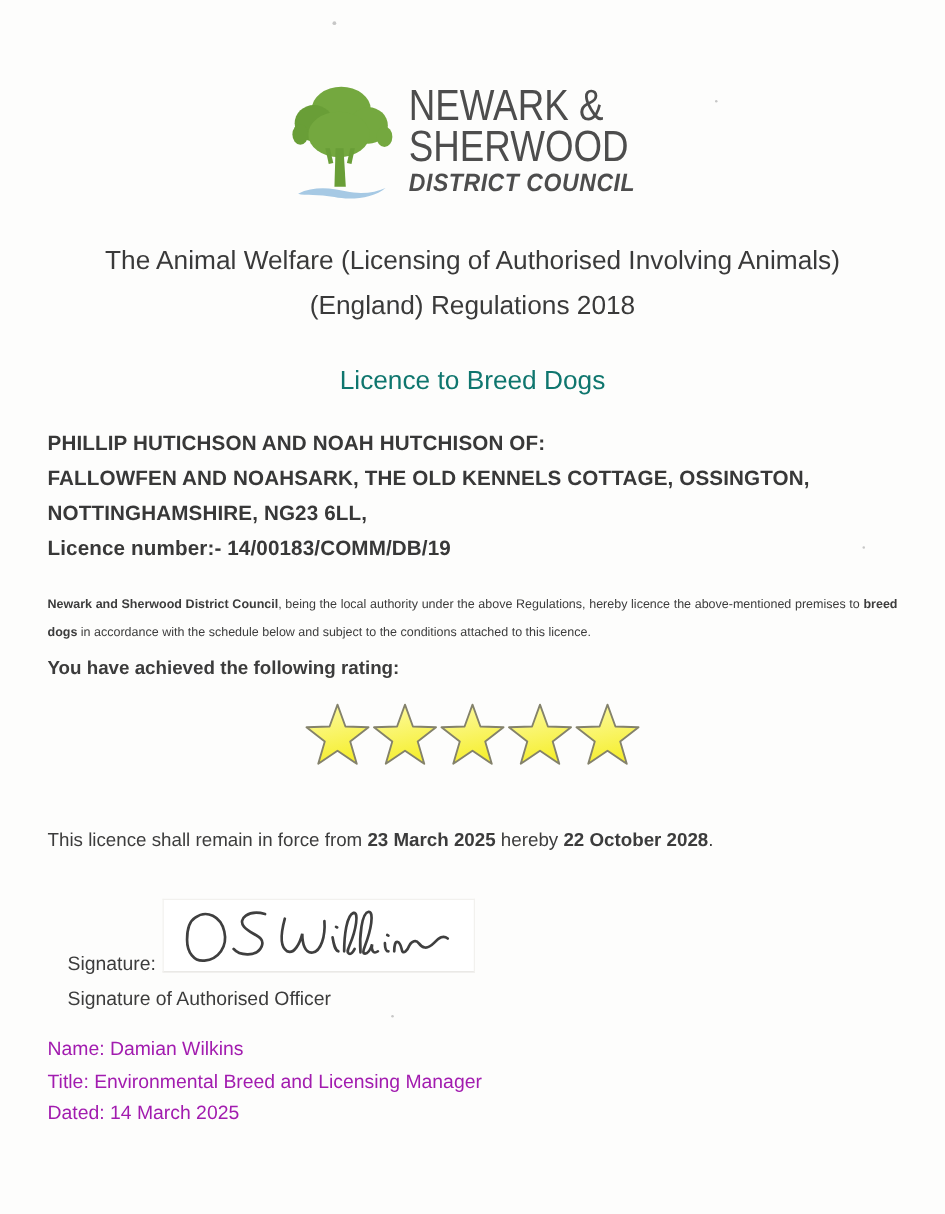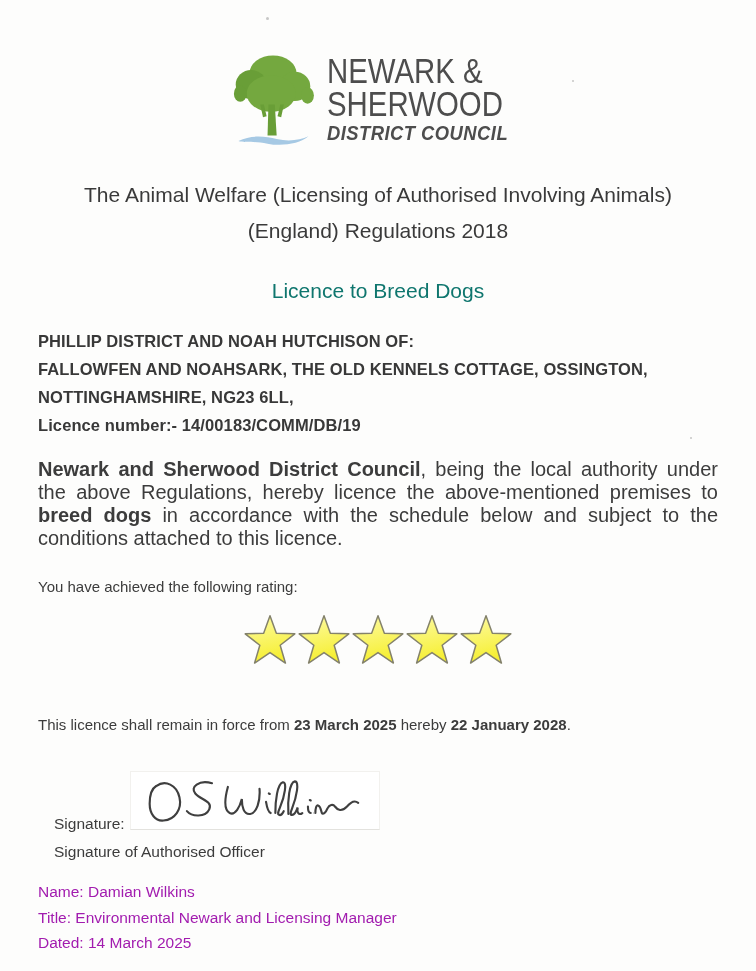--- a/index.html
+++ b/index.html
@@ -9,21 +9,21 @@
     font-family: "Liberation Sans", sans-serif;
     color: var(--ink, #3c3c3c);
     position: relative;
     overflow: hidden;
   }
   .page { padding: 0 38px; position: relative; }
 
   
   .logo-row {
     display: flex; justify-content: center; align-items: flex-start;
-    margin: 0 0 0 10px; padding-top: 50px;
+    margin: 0 0 0 10px; padding-top: 64px;
   }
   .tree-svg { width: 88px; height: 100px; flex: 0 0 auto; }
   .logo-text { margin-left: 10px; margin-top: 4px; color: var(--logo-text, #4d4d4d); }
   .logo-line-big {
     font-size: 35px; line-height: 33px; letter-spacing: 0px;
     transform: scaleX(0.84); transform-origin: left center;
     white-space: nowrap; font-weight: 500;
   }
   .logo-line-small {
     font-size: 20px; line-height: 26px; font-weight: bold; font-style: italic;
@@ -43,24 +43,24 @@
 
   
   .licensee {
     margin-top: 24px; font-weight: bold;
     font-size: 16.5px; line-height: 28px; color: #383838;
     letter-spacing: 0.1px;
   }
 
   
   .statement {
-    margin: 19px 0 0 0; font-size: 20px; line-height: 23px;
+    margin: 19px 0 0 0; font-size: 10px; line-height: 23px;
     text-align: justify; color: #3c3c3c;
   }
-  .rating-label { margin: 28px 0 0 0; font-size: 15px; color: #3c3c3c; }
+  .rating-label { margin: 8px 0 0 0; font-size: 15px; color: #3c3c3c; font-weight: bold; }
 
   
   .stars-row {
     margin-top: 17px; display: flex; justify-content: center; align-items: center;
   }
   .star { width: 56px; height: 56px; margin: 0 -1px; }
   .star use { stroke: var(--star-outline, #84826b); stroke-width: 1.6; stroke-linejoin: round; }
 
   
   .validity { margin: 48px 0 0 0; font-size: 15px; color: #3c3c3c; }
@@ -125,21 +125,21 @@
   </div>
 
   <div class="reg-title">
     <div>The Animal Welfare (Licensing of Authorised Involving Animals)</div>
     <div>(England) Regulations 2018</div>
   </div>
 
   <div class="licence-heading">Licence to Breed Dogs</div>
 
   <div class="licensee">
-    <div>PHILLIP DISTRICT AND NOAH HUTCHISON OF:</div>
+    <div>PHILLIP HUTICHSON AND NOAH HUTCHISON OF:</div>
     <div>FALLOWFEN AND NOAHSARK, THE OLD KENNELS COTTAGE, OSSINGTON,</div>
     <div>NOTTINGHAMSHIRE, NG23 6LL,</div>
     <div>Licence number:- 14/00183/COMM/DB/19</div>
   </div>
 
   <p class="statement"><b>Newark and Sherwood District Council</b><span>, being the local authority under the above Regulations, hereby licence the above-mentioned premises to </span><b>breed dogs</b><span> in accordance with the schedule below and subject to the conditions attached to this licence.</span></p>
 
   <p class="rating-label">You have achieved the following rating:</p>
   <div class="stars-row">
       <svg viewBox="0 0 60 60" class="star">
@@ -152,21 +152,21 @@
         <use href="#star-shape"></use>
       </svg>
       <svg viewBox="0 0 60 60" class="star">
         <use href="#star-shape"></use>
       </svg>
       <svg viewBox="0 0 60 60" class="star">
         <use href="#star-shape"></use>
       </svg>
     </div>
 
-  <p class="validity"><span>This licence shall remain in force from </span><b>23 March 2025</b><span> hereby </span><b>22 January 2028</b><span>.</span></p>
+  <p class="validity"><span>This licence shall remain in force from </span><b>23 March 2025</b><span> hereby </span><b>22 October 2028</b><span>.</span></p>
 
   <div class="sig-block">
     <div class="sig-box" aria-label="DS Wilkins">
       <svg viewBox="0 0 240 58">
         <path class="sig-path" d="M16,14 C26,7 38,13 41,26 C44,39 36,50 24,51 C15,52 9,44 9,33 C9,23 11,17 16,14"></path>
         <path class="sig-path" d="M76,11 C62,7 52,15 58,22 C64,29 77,30 73,39 C69,48 54,47 49,41"></path>
         <path class="sig-path" d="M93,15 C90,26 88,39 95,43 C101,46 106,36 108,28 C108,36 110,45 117,44 C124,43 128,30 127,17"></path>
         <path class="sig-path" d="M134,31 C135,37 136,42 139,43"></path>
         <path class="sig-path" d="M137,22 l 1,0.5"></path>
         <path class="sig-path" d="M144,43 C144,30 146,12 152,10 C157,9 154,25 149,37 C147,42 146,44 148,45 C150,46 152,43 153,41"></path>
@@ -175,21 +175,21 @@
         <path class="sig-path" d="M181,29 l 1,0.5"></path>
         <path class="sig-path" d="M187,43 C187,38 188,34 190,35 C193,36 193,41 194,43 C195,45 198,43 200,38 C202,34 206,33 208,36 C211,40 215,42 221,36 C226,31 229,29 233,32"></path>
       </svg>
     </div>
     <div class="sig-label">Signature:</div>
     <div class="sig-sublabel">Signature of Authorised Officer</div>
   </div>
 
   <div class="officer">
     <div>Name: Damian Wilkins</div>
-    <div>Title: Environmental Newark and Licensing Manager</div>
+    <div>Title: Environmental Breed and Licensing Manager</div>
     <div>Dated: 14 March 2025</div>
   </div>
 
 </div>
 
 <div class="speck s1"></div>
 <div class="speck s2"></div>
 <div class="speck s3"></div>
 <div class="speck s4"></div>
 

